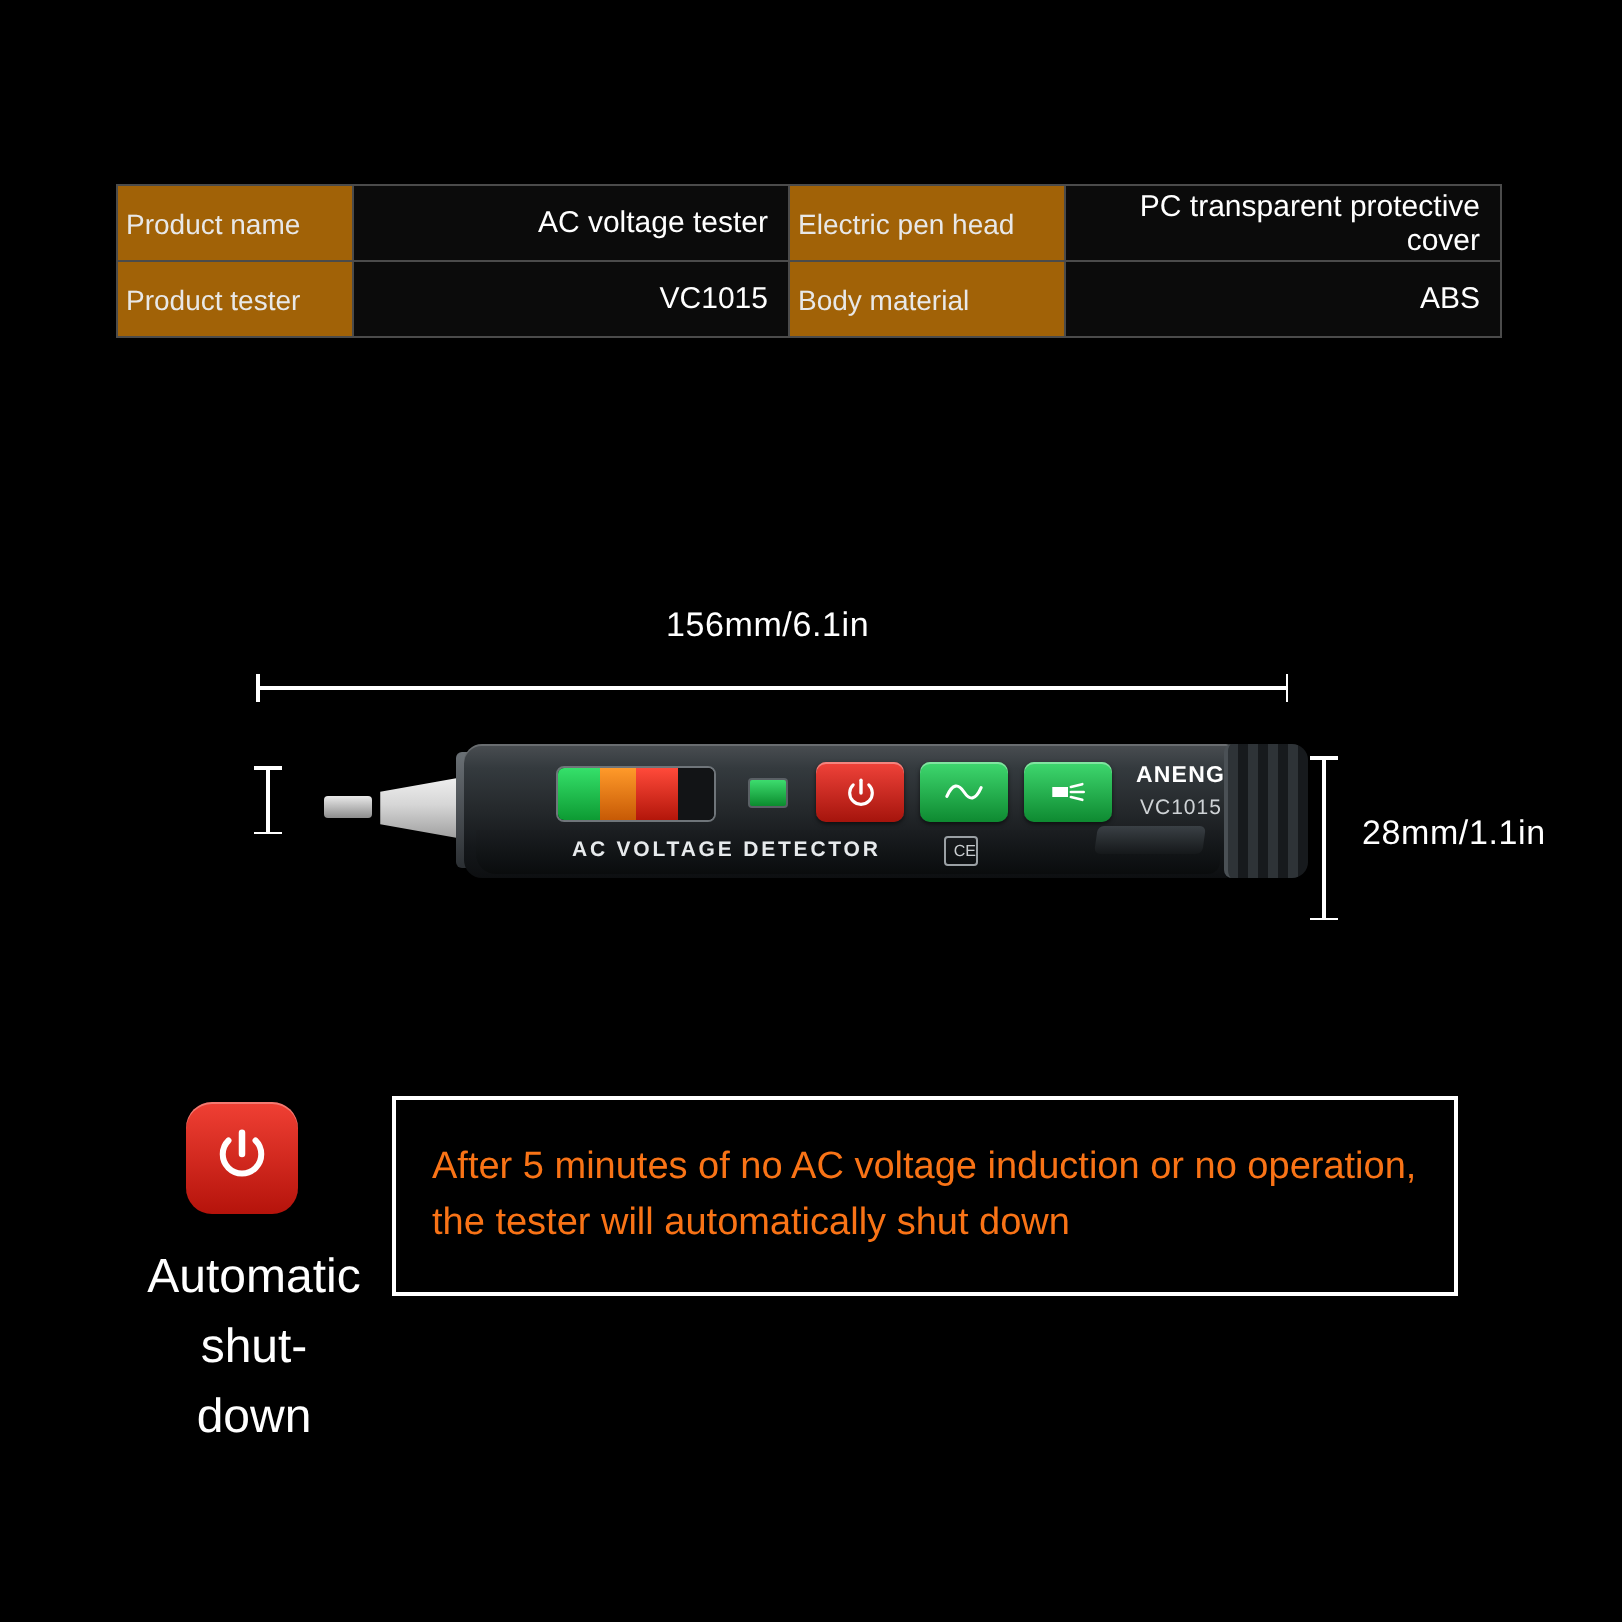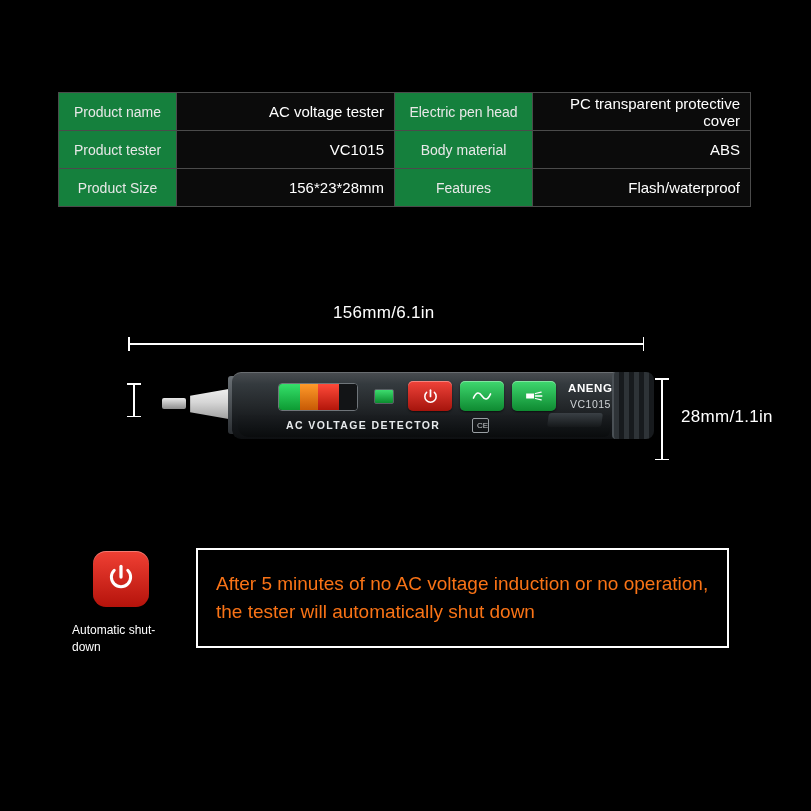--- a/index.html
+++ b/index.html
@@ -27,22 +27,22 @@
   }
   .spec-table td {
     border: 1px solid #4b4b4b;
     height: 37px;
     vertical-align: middle;
     font-size: 14.5px;
     color: #ffffff;
     padding: 0 10px;
   }
   .spec-table td.label {
-    background: #15803d;
-    text-align: center;
+    background: #a16207;
+    text-align: left;
     font-size: 14px;
     color: #e8e8e8;
     padding: 0 4px;
   }
   .spec-table td.value {
     background: #0b0b0b;
     text-align: right;
     font-size: 15px;
   }
   .spec-table td.label.two-line {
@@ -347,21 +347,22 @@
     display: flex;
     align-items: center;
     justify-content: center;
     box-shadow: 0 2px 4px rgba(0,0,0,.7), inset 0 1px 0 rgba(255,255,255,.3);
   }
   .power-caption {
     position: absolute;
     left: 72px;
     top: 622px;
     width: 110px;
-    font-size: 12px;
+    text-align: center;
+    font-size: 24px;
     line-height: 1.45;
     color: #ffffff;
   }
 </style>
 </head>
 <body>
 
 <table class="spec-table">
   <colgroup>
     <col style="width:118px">
@@ -375,26 +376,20 @@
       <td class="value">AC voltage tester</td>
       <td class="label">Electric pen head</td>
       <td class="value">PC transparent protective cover</td>
     </tr>
     <tr>
       <td class="label">Product tester</td>
       <td class="value">VC1015</td>
       <td class="label">Body material</td>
       <td class="value">ABS</td>
     </tr>
-    <tr>
-      <td class="label">Product Size</td>
-      <td class="value">156*23*28mm</td>
-      <td class="label">Features</td>
-      <td class="value">Flash/waterproof</td>
-    </tr>
   </tbody>
 </table>
 
 <div>
 
   <div class="dim-top-label">156mm/6.1in</div>
 
   <div class="measure-h">
     <div class="bar"></div>
     <div class="cap left"></div>

